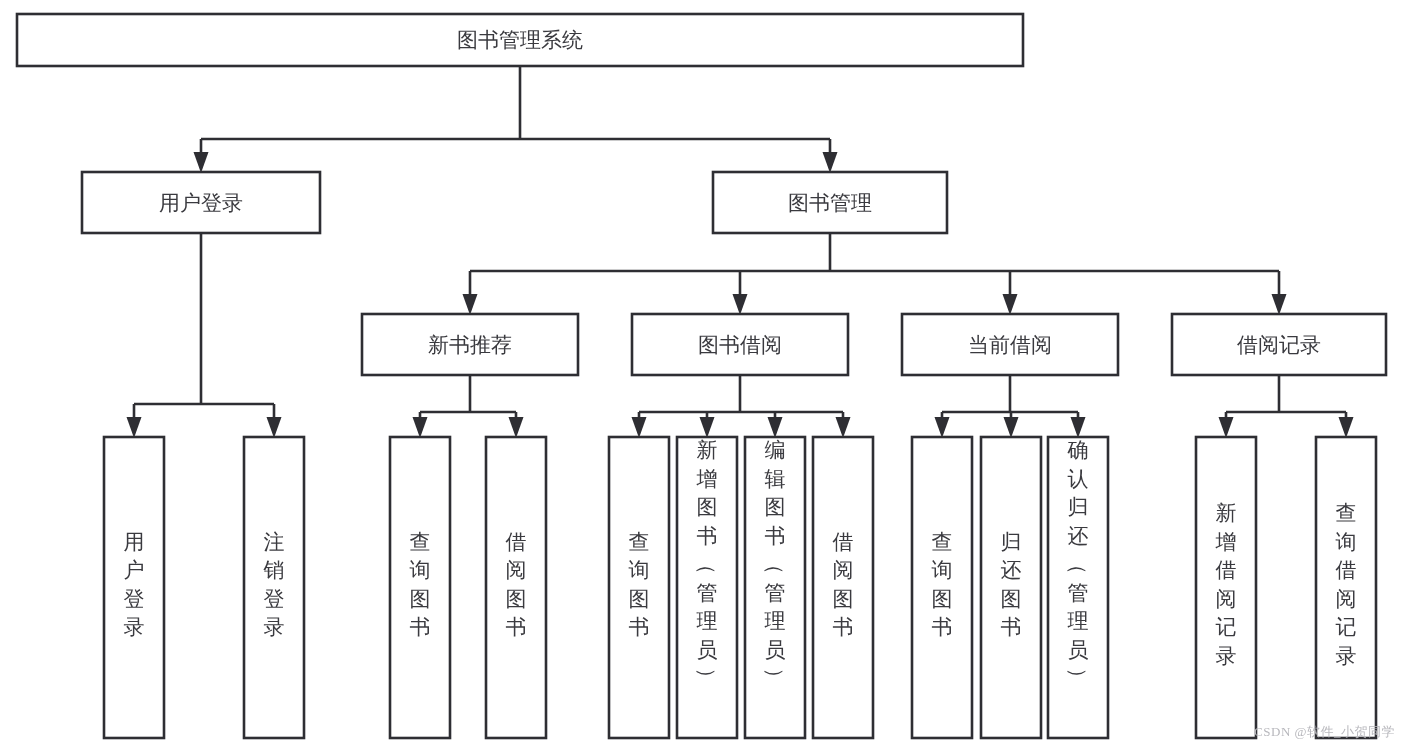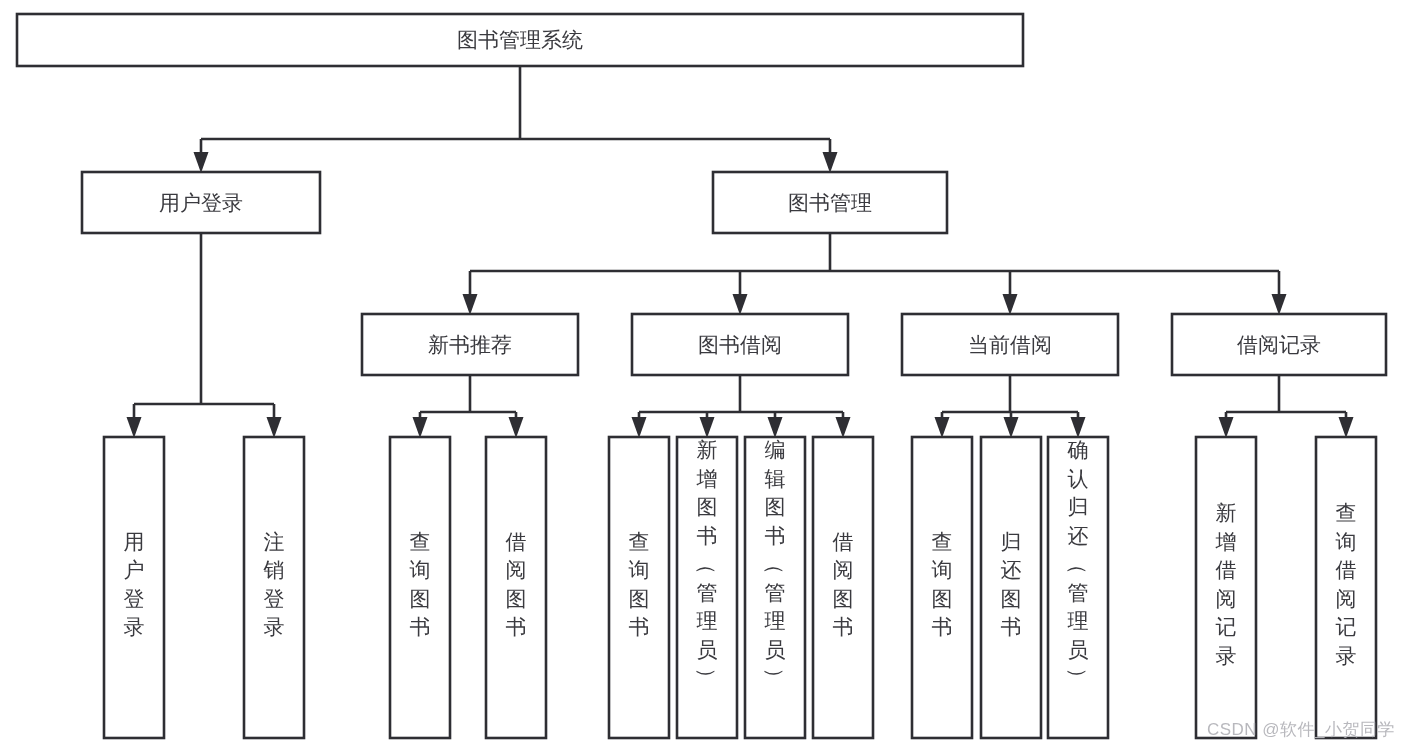--- a/index.html
+++ b/index.html
@@ -53,22 +53,22 @@
   .node-label-v {
     font-family: "DejaVu Sans", "Liberation Sans", sans-serif;
     font-size: 21px;
     fill: #3a3a3f;
     text-anchor: middle;
   }
   .watermark {
     position: absolute;
     right: 10px;
     bottom: 6px;
-    font-family: Liberation Sans, sans-serif;
-    font-size: 17px;
+    font-family: Liberation Serif, serif;
+    font-size: 13px;
     color: #b8b8bd;
     letter-spacing: 0.5px;
     white-space: nowrap;
     pointer-events: none;
   }
 </style>
 </head>
 <body>
 
 <div id="diagram-root">

